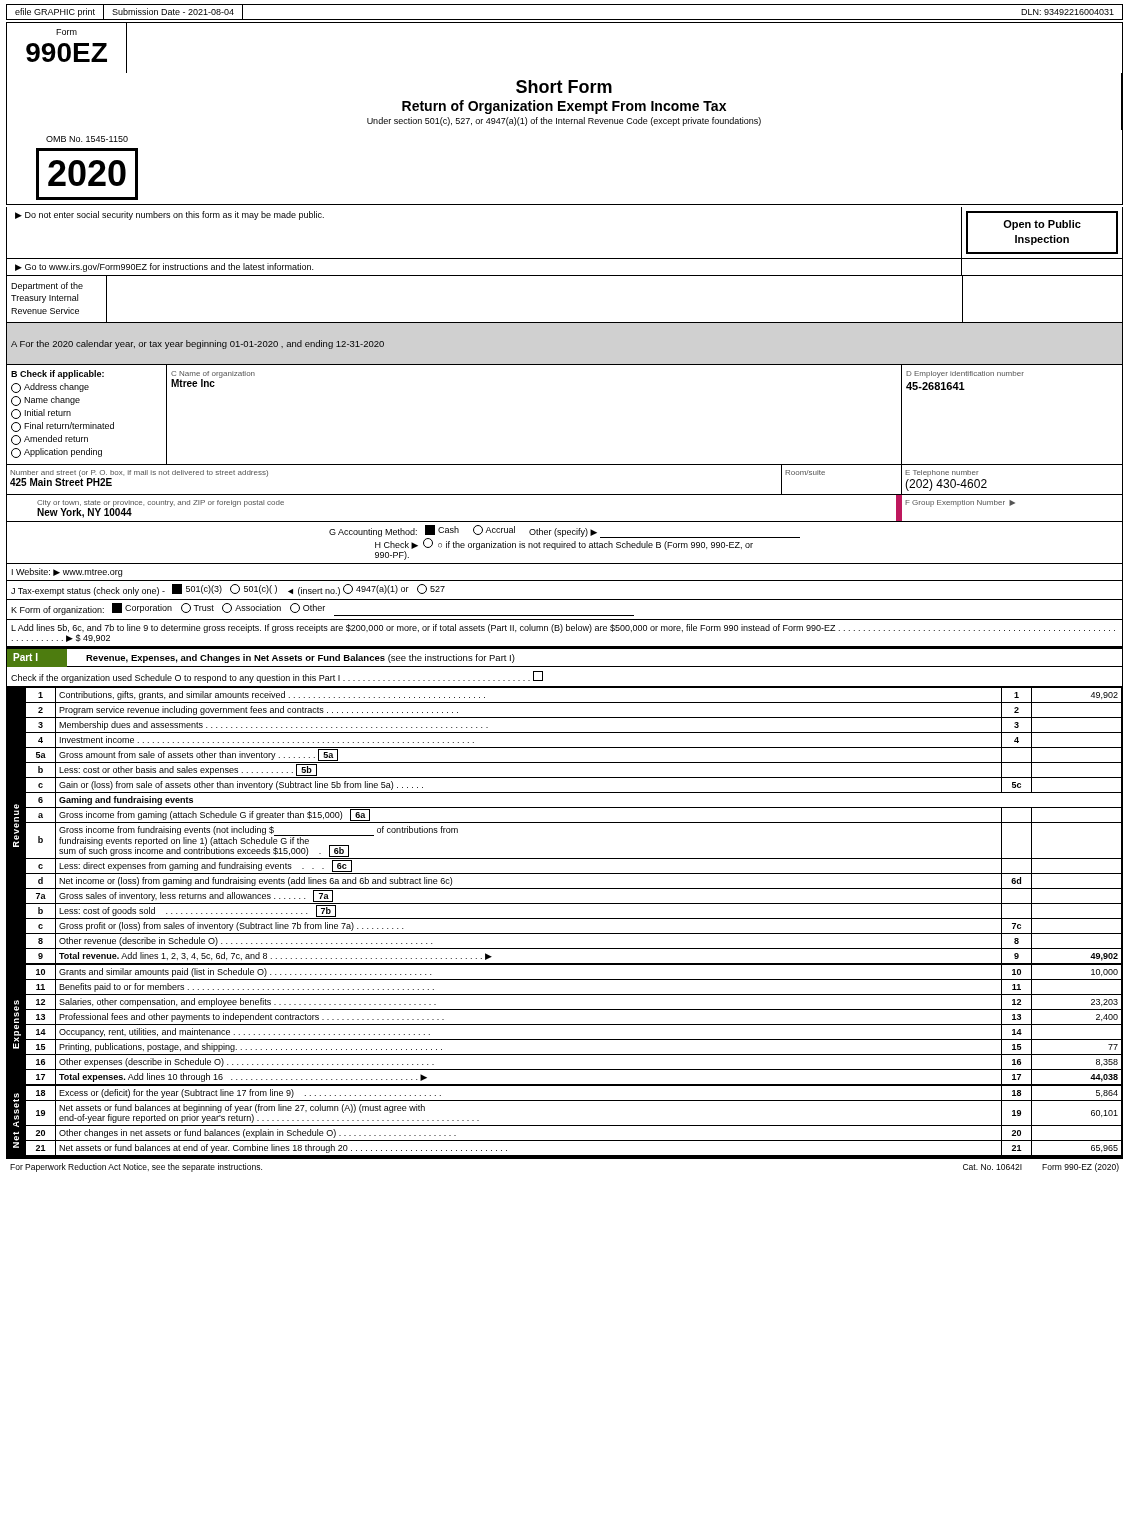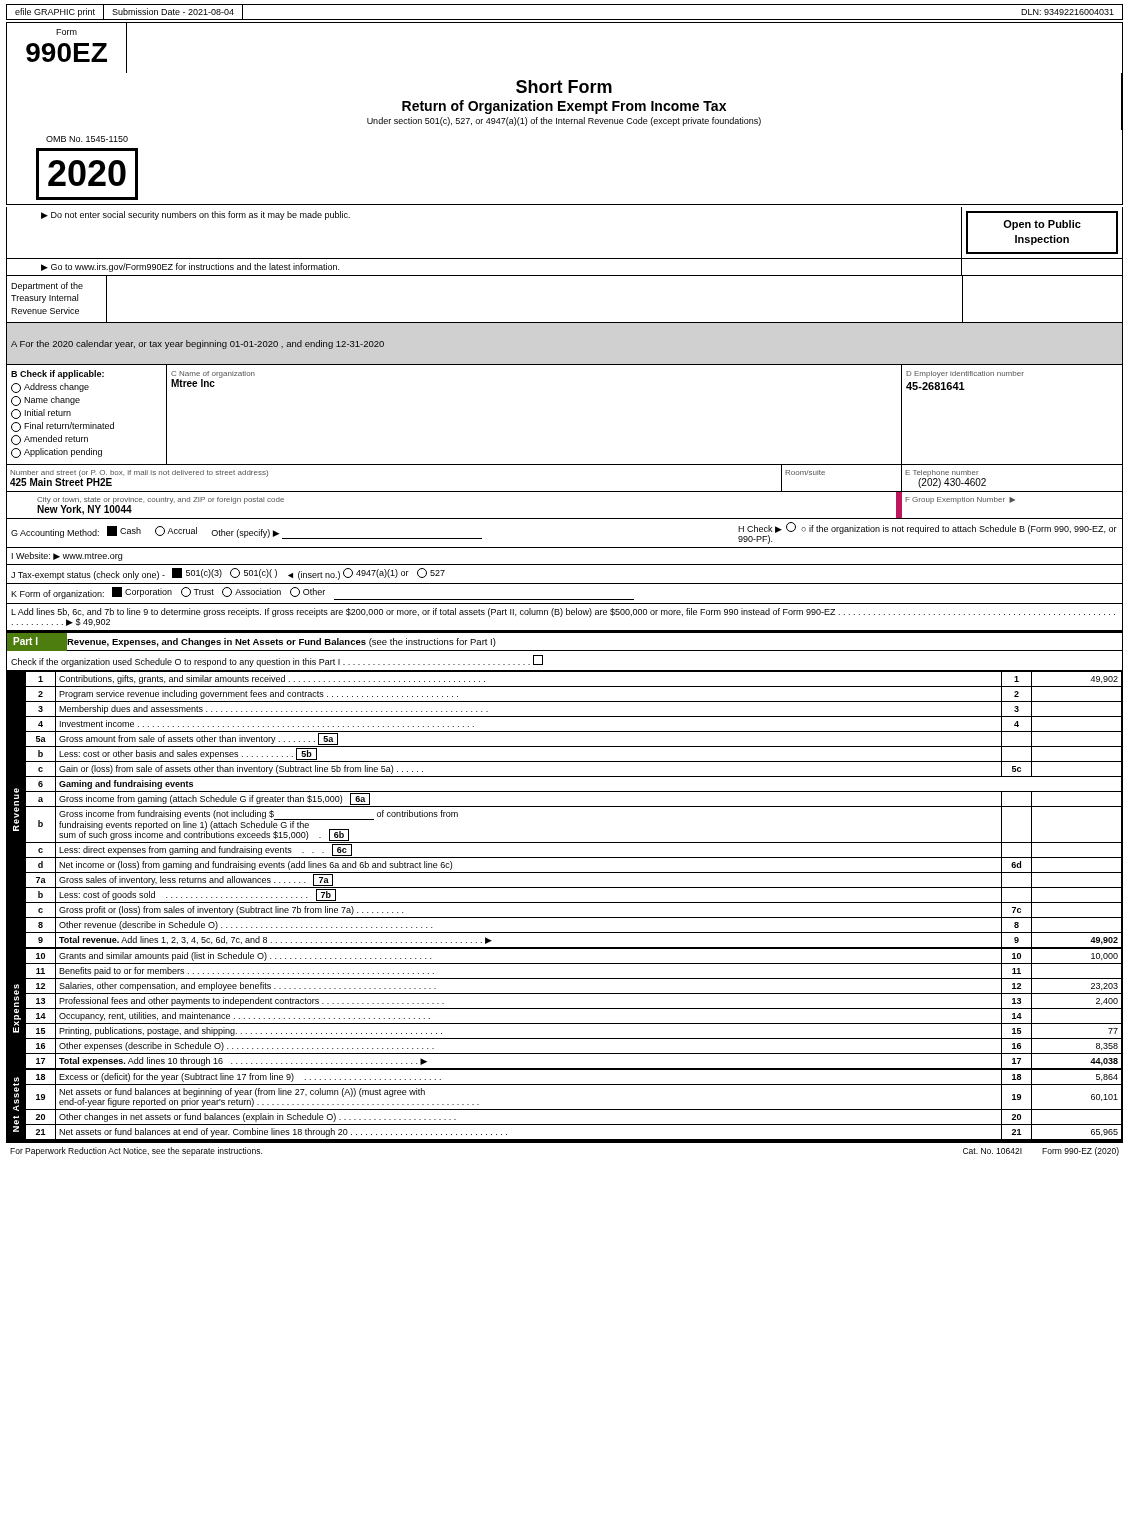--- a/index.html
+++ b/index.html
@@ -21,21 +21,21 @@
     .title-box { flex: 1; text-align: center; padding: 4px; border-right: 1px solid #000; }
     .title-box h1 { font-size: 18px; font-weight: bold; }
     .title-box h2 { font-size: 14px; font-weight: bold; }
     .title-box p { font-size: 9px; margin-top: 2px; }
     .omb-box { width: 160px; padding: 4px; text-align: center; }
     .omb-text { font-size: 9px; }
     .year-box { font-size: 36px; font-weight: bold; border: 3px solid #000; display: inline-block; padding: 2px 8px; margin-top: 4px; }
     
     
     .notice-row { display: flex; border: 1px solid #000; border-top: none; margin-bottom: 0; }
-    .notice-left { flex: 1; padding: 3px 8px; border-right: 1px solid #000; font-size: 9px; margin-left: 26px; }
+    .notice-left { flex: 1; padding: 3px 8px; border-right: 1px solid #000; font-size: 9px; }
     .notice-right { width: 160px; padding: 4px; text-align: center; }
     .open-inspection { border: 2px solid #000; padding: 4px 8px; font-weight: bold; font-size: 11px; line-height: 1.4; }
     
     
     .dept-row { display: flex; border: 1px solid #000; border-top: none; }
     .dept-left { width: 100px; border-right: 1px solid #000; padding: 4px; font-size: 9px; line-height: 1.4; }
     .dept-middle { flex: 1; padding: 4px; font-size: 9px; }
     .dept-right { width: 160px; border-left: 1px solid #000; padding: 4px; }
     
     
@@ -61,21 +61,21 @@
     .address-row { display: flex; border-bottom: 1px solid #000; font-size: 8.5px; }
     .address-main { flex: 1; border-right: 1px solid #000; padding: 3px; }
     .address-room { width: 120px; border-right: 1px solid #000; padding: 3px; }
     .phone-col { width: 220px; padding: 3px; }
     
     .city-row { display: flex; border-bottom: 1px solid #000; font-size: 8.5px; }
     .city-main { flex: 1; border-right: 6px solid #be185d; padding: 3px; margin-left: 27px; }
     .group-col { width: 220px; padding: 3px; }
     
     
-    .acct-row { display: flex; border-bottom: 1px solid #000; align-items: center; padding: 3px 4px; font-size: 9px; }
+    .acct-row { display: flex; border-bottom: 1px solid #000; align-items: center; padding: 3px 4px; font-size: 9px; flex-direction: column; }
     .acct-left { flex: 1; }
     .acct-right { width: 380px; font-size: 9px; }
     
     .website-row { padding: 3px 4px; border-bottom: 1px solid #000; font-size: 9px; }
     .taxstatus-row { padding: 3px 4px; border-bottom: 1px solid #000; font-size: 9px; }
     .kform-row { padding: 3px 4px; border-bottom: 1px solid #000; font-size: 9px; }
     .ladd-row { padding: 3px 4px; border-bottom: 1px solid #000; font-size: 9px; }
     .part-check-row { padding: 3px 4px; border-bottom: 1px solid #000; font-size: 9px; }
     
     .main-table { width: 100%; border-collapse: collapse; }
@@ -188,21 +188,21 @@
       <div class="address-main">
         <div class="field-label">Number and street (or P. O. box, if mail is not delivered to street address)</div>
         <div class="field-value">425 Main Street PH2E</div>
       </div>
       <div class="address-room">
         <div class="field-label">Room/suite</div>
         <div class="field-value"></div>
       </div>
       <div class="phone-col">
         <div class="field-label">E Telephone number</div>
-        <div style="font-size:10px;margin-left:13px;">(202) 430-4602</div>
+        <div style="font-size:12px;">(202) 430-4602</div>
       </div>
     </div>
 
     <div class="city-row">
       <div class="city-main">
         <div class="field-label">City or town, state or province, country, and ZIP or foreign postal code</div>
         <div class="field-value">New York, NY  10044</div>
       </div>
       <div class="group-col">
         <div class="field-label">F Group Exemption Number &nbsp;<span>▶</span></div>
@@ -283,21 +283,21 @@
     </div>
 
     <div class="ladd-row">
       <span>L Add lines 5b, 6c, and 7b to line 9 to determine gross receipts. If gross receipts are $200,000 or more, or if total assets (Part II, column (B) below) are $500,000 or more, file Form 990 instead of Form 990-EZ</span>
       <span> . . . . . . . . . . . . . . . . . . . . . . . . . . . . . . . . . . . . . . . . . . . . . . . . . . . . . . . . . . . . . . . . . . . ▶</span>
       <span>$ 49,902</span>
     </div>
 
     <div style="display:flex; border-top:2px solid #000;">
       <div style="background:#4d7c0f; color:#fff; padding:3px 6px; font-weight:bold; font-size:10px; min-width:60px;">Part I</div>
-      <div style="flex:1; padding:3px 0; font-size:9.5px; font-weight:bold; background:#fff; border-bottom:1px solid #000;">
+      <div style="flex:1; padding:3px 19px; font-size:9.5px; font-weight:bold; background:#fff; border-bottom:1px solid #000;">
         Revenue, Expenses, and Changes in Net Assets or Fund Balances <span style="font-weight:normal;">(see the instructions for Part I)</span>
       </div>
     </div>
     <div class="part-check-row">
       Check if the organization used Schedule O to respond to any question in this Part I . . . . . . . . . . . . . . . . . . . . . . . . . . . . . . . . . . . . . .
       <span class="check-square" style="display:inline-block;"></span>
     </div>
 
     <div class="row-with-sidebar">
       <div class="sidebar-label" style="background:#000; color:#fff; display:flex; align-items:center; justify-content:center; min-width:18px;">

